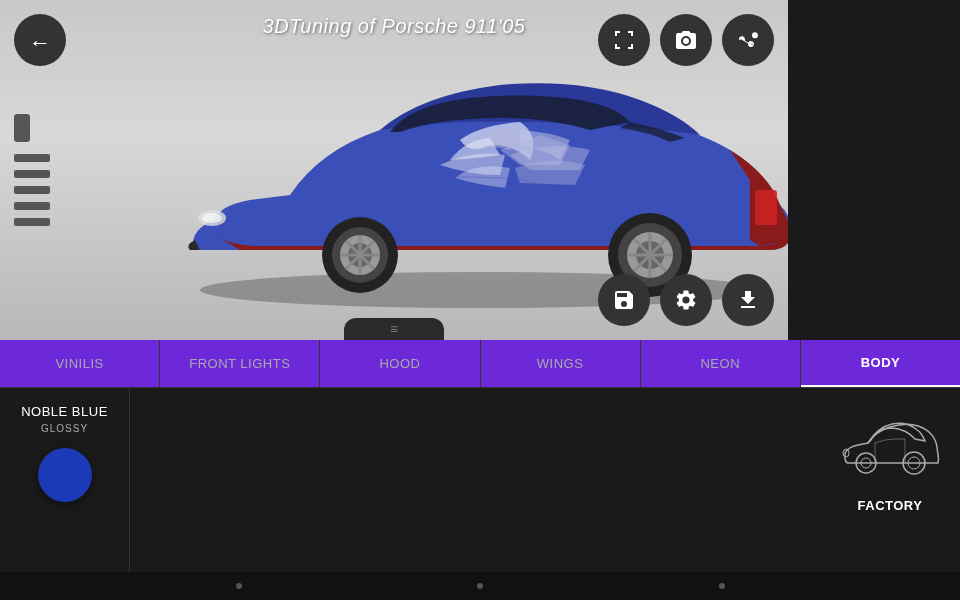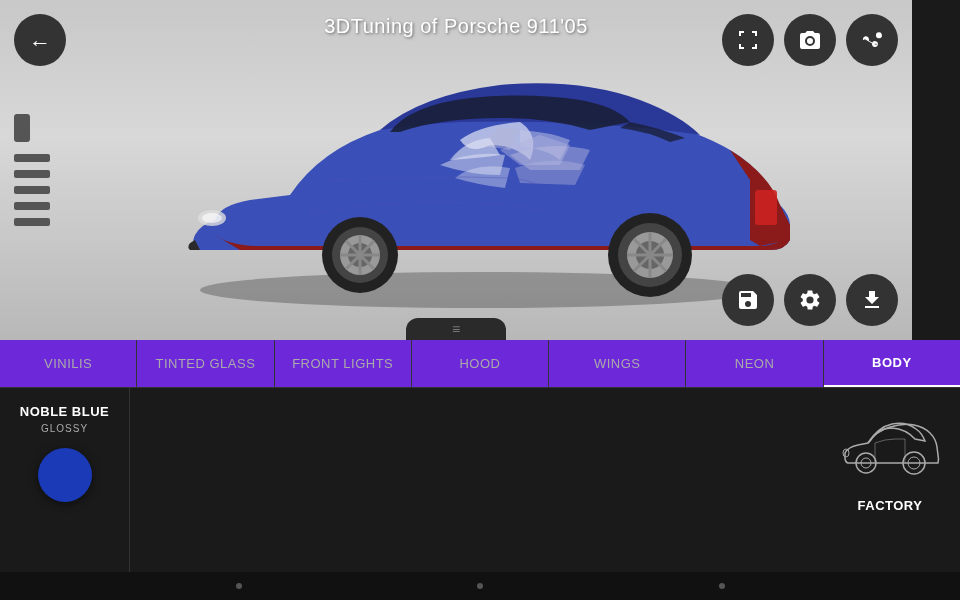--- a/index.html
+++ b/index.html
@@ -7,25 +7,26 @@
       width: 960px;
       height: 600px;
       background: #1a1a1a;
       font-family: Arial, sans-serif;
       overflow: hidden;
       position: relative;
     }
 
     
     #car-viewer {
-      width: 912px;
+      width: 788px;
       height: 340px;
       background: linear-gradient(180deg, #c8c8c8 0%, #d8d8d8 40%, #b8b8b8 100%);
       position: relative;
       overflow: hidden;
+      font-style: italic;
     }
 
     
     #viewer-title {
       position: absolute;
       top: 15px;
       left: 50%;
       transform: translateX(-50%);
       color: #fff;
       font-size: 20px;
@@ -189,21 +190,21 @@
       background: #1a1a1a;
       display: flex;
       flex-direction: column;
       align-items: center;
       padding: 16px 10px;
       border-right: 1px solid #333;
     }
     #color-name {
       color: #fff;
       font-size: 13px;
-      font-weight: 700;
+      font-weight: 400;
       letter-spacing: 0.5px;
       margin-bottom: 4px;
       text-align: center;
     }
     #color-type {
       color: #aaa;
       font-size: 10px;
       letter-spacing: 1px;
       margin-bottom: 14px;
     }
@@ -390,21 +391,20 @@
         <path d="M19 9h-4V3H9v6H5l7 7 7-7zM5 18v2h14v-2H5z"></path>
       </svg>
     </div>
   </div>
 
   <div id="drag-handle"></div>
 </div>
 
 <div id="tab-bar">
   <div class="tab-item">VINILIS</div>
-  <div class="tab-item">TINTED GLASS</div>
   <div class="tab-item">FRONT LIGHTS</div>
   <div class="tab-item">HOOD</div>
   <div class="tab-item">WINGS</div>
   <div class="tab-item">NEON</div>
   <div class="tab-item active">BODY</div>
 </div>
 
 <div id="bottom-panel">
 
   <div id="color-sidebar">

